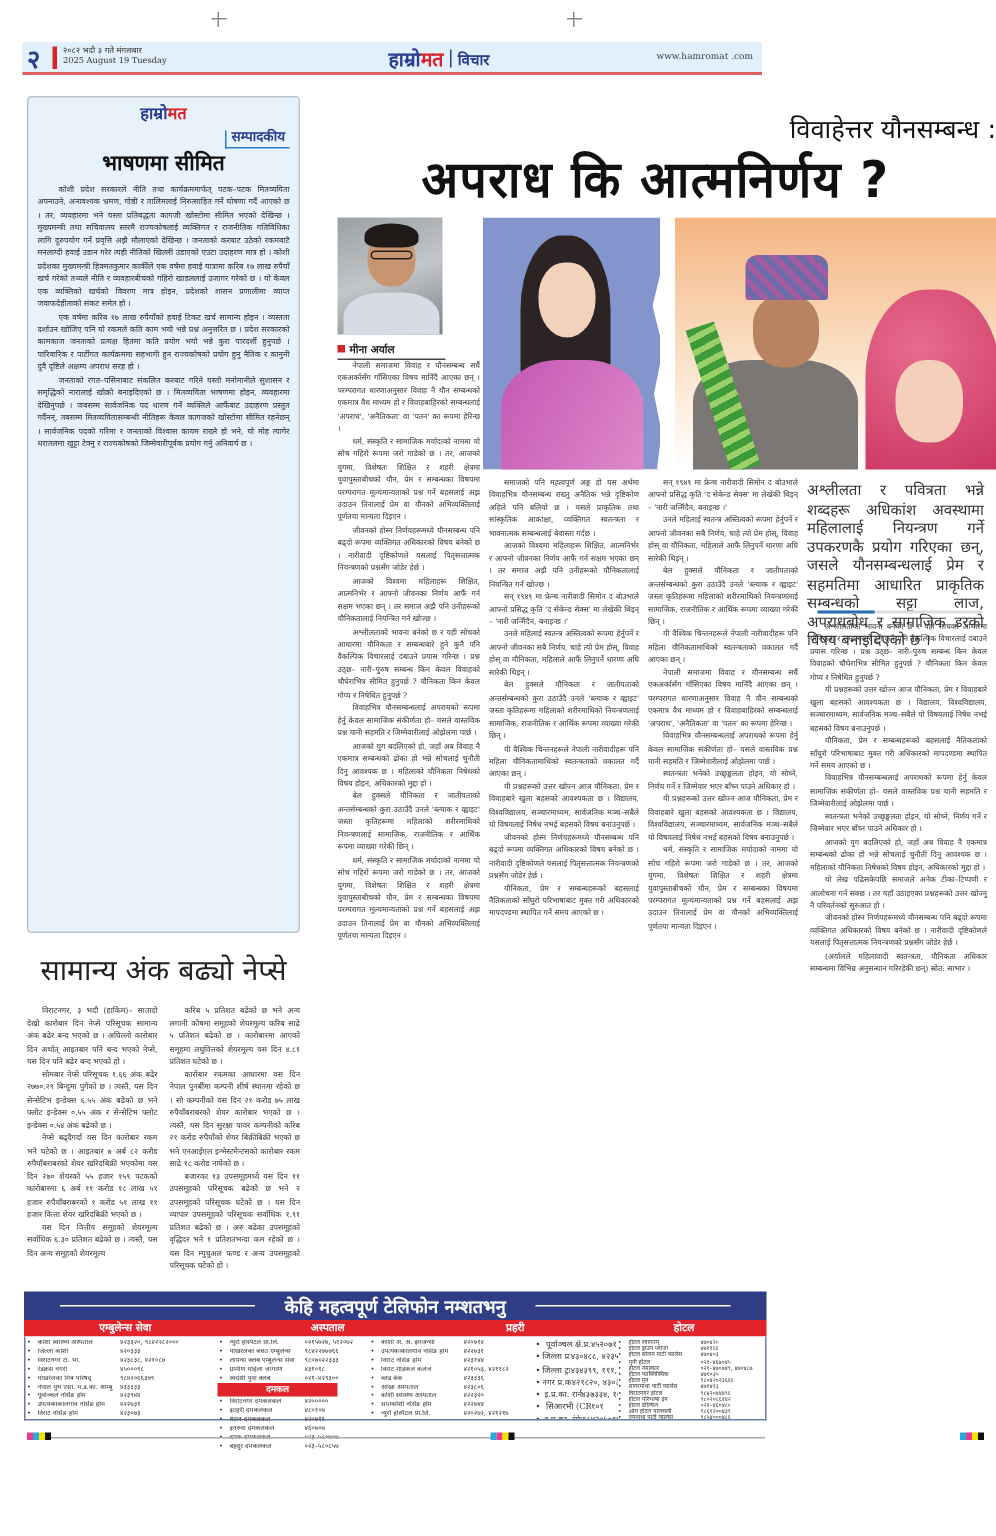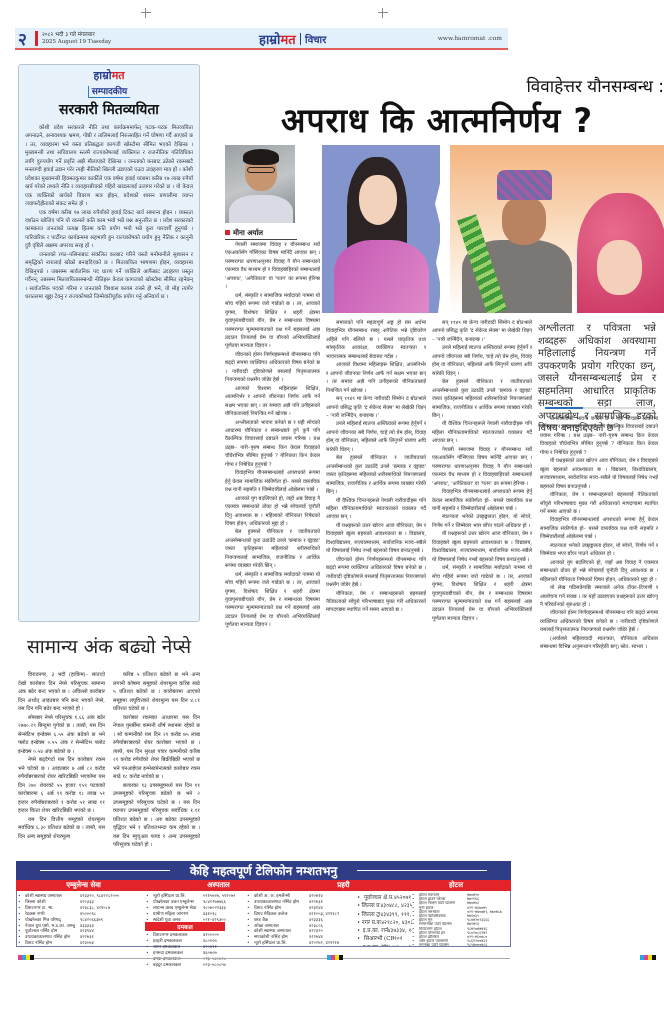--- a/index.html
+++ b/index.html
@@ -18,21 +18,21 @@
   .brand-hamro { font-family: "DejaVu Sans", sans-serif; font-weight: bold; font-size: 13px; color: #2a3e8e; }
   .brand-mat { font-family: "DejaVu Sans", sans-serif; font-weight: bold; font-size: 13px; color: #d8232a; }
   .brand-sep { width: 1.5px; height: 12px; background: #2a3e8e; margin: 0 4px; }
   .section-name { font-size: 10px; color: #2a3e8e; font-weight: bold; }
   .site-url { position: absolute; right: 6px; top: 6px; font-family: "DejaVu Serif", serif; font-size: 6px; color: #444; }
 
   
   .editorial { position: absolute; left: 18px; top: 64px; width: 182px; height: 558px; background: #e8f2fb; border: 1px solid #b8c6d2; border-radius: 3px; padding: 4px 6px; }
   .ed-logo { text-align: center; font-weight: bold; font-size: 11px; line-height: 14px; }
   .ed-logo .h { color: #2a3e8e; } .ed-logo .m { color: #d8232a; }
-  .ed-label { text-align: center; font-size: 9px; color: #2a3e8e; font-weight: bold; margin-top: 1px; }
+  .ed-label { text-align: right; font-size: 9px; color: #2a3e8e; font-weight: bold; margin-top: 1px; }
   .ed-label span { border-bottom: 1.5px solid #2a7dc9; border-left: 1.5px solid #2a7dc9; padding: 0 3px 1px 3px; }
   .ed-title { text-align: center; font-weight: bold; font-size: 14px; line-height: 19px; color: #111; margin-top: 3px; }
   .ed-body { font-family: "DejaVu Serif", serif; font-size: 5.3px; line-height: 8.45px; text-align: justify; color: #333; margin-top: 4px; text-indent: 14px; }
   .ed-body p { margin: 0; text-indent: 14px; }
 
   
   .news-title { position: absolute; left: 18px; top: 633px; width: 182px; text-align: center; font-size: 19px; color: #222; font-weight: normal; }
   .news-cols { position: absolute; left: 18px; top: 670px; width: 182px; display: flex; gap: 8px; }
   .news-col { width: 87px; font-family: "DejaVu Serif", serif; font-size: 5.2px; line-height: 8.5px; text-align: justify; color: #333; }
   .news-col p { text-indent: 10px; }
@@ -107,21 +107,21 @@
   </div>
   <span class="site-url">www.hamromat .com</span>
 </div>
 
 <div class="editorial">
   <div class="ed-logo">
     <span class="h">हाम्रो</span><span class="m">मत</span>
   </div>
   <div class="ed-label"><span>सम्पादकीय</span></div>
   <div class="ed-title">
-    <div>सरकारी मितव्ययिता</div>
+    <div>भाषणमा सीमित</div>
   </div>
   <div class="ed-body">
     <p>कोशी प्रदेश सरकारले नीति तथा कार्यक्रममार्फत् पटक–पटक मितव्ययिता अपनाउने, अनावश्यक भ्रमण, गोष्ठी र तालिमलाई निरुत्साहित गर्ने घोषणा गर्दै आएको छ । तर, व्यवहारमा भने यस्ता प्रतिबद्धता कागजी खोस्टोमा सीमित भएको देखिन्छ । मुख्यमन्त्री तथा सचिवालय स्तरमै राज्यकोषलाई व्यक्तिगत र राजनीतिक गतिविधिका लागि दुरुपयोग गर्ने प्रवृत्ति अझै मौलाएको देखिन्छ । जनताको करबाट उठेको रकमबाटै मनलाग्दी हवाई उडान गरेर त्यही नीतिको खिल्ली उडाएको एउटा उदाहरण मात्र हो । कोशी प्रदेशका मुख्यमन्त्री हिक्मतकुमार कार्कीले एक वर्षमा हवाई यात्रामा करिब १७ लाख रुपैयाँ खर्च गरेको तथ्यले नीति र व्यवहारबीचको गहिरो खाडललाई उजागर गरेको छ । यो केवल एक व्यक्तिको खर्चको विवरण मात्र होइन, प्रदेशको शासन प्रणालीमा व्याप्त जवाफदेहीताको संकट समेत हो ।</p>
     <p>एक वर्षमा करिब १७ लाख रुपैयाँको हवाई टिकट खर्च सामान्य होइन । व्यस्तता दर्शाउन खोजिए पनि यो रकमले कति काम भयो भन्ने प्रश्न अनुत्तरित छ । प्रदेश सरकारको कामकाज जनताको प्रत्यक्ष हितमा कति प्रयोग भयो भन्ने कुरा पारदर्शी हुनुपर्छ । पारिवारिक र पार्टीगत कार्यक्रममा सहभागी हुन राज्यकोषको प्रयोग हुनु नैतिक र कानुनी दुवै दृष्टिले अक्षम्य अपराध सरह हो ।</p>
     <p>जनताको रगत–पसिनाबाट संकलित करबाट गरिने यस्तो मनोमानीले सुशासन र समृद्धिको नारालाई खोक्रो बनाइदिएको छ । मितव्ययिता भाषणमा होइन, व्यवहारमा देखिनुपर्छ । जबसम्म सार्वजनिक पद धारण गर्ने व्यक्तिले आफैंबाट उदाहरण प्रस्तुत गर्दैनन्, तबसम्म मितव्ययितासम्बन्धी नीतिहरू केवल कागजको खोस्टोमा सीमित रहनेछन् । सार्वजनिक पदको गरिमा र जनताको विश्वास कायम राख्ने हो भने, यो मोह त्यागेर धरातलमा खुट्टा टेक्नु र राज्यकोषको जिम्मेवारीपूर्वक प्रयोग गर्नु अनिवार्य छ ।</p>
   </div>
 </div>
 
 <div class="news-title">सामान्य अंक बढ्यो नेप्से</div>
 <div class="news-cols">

